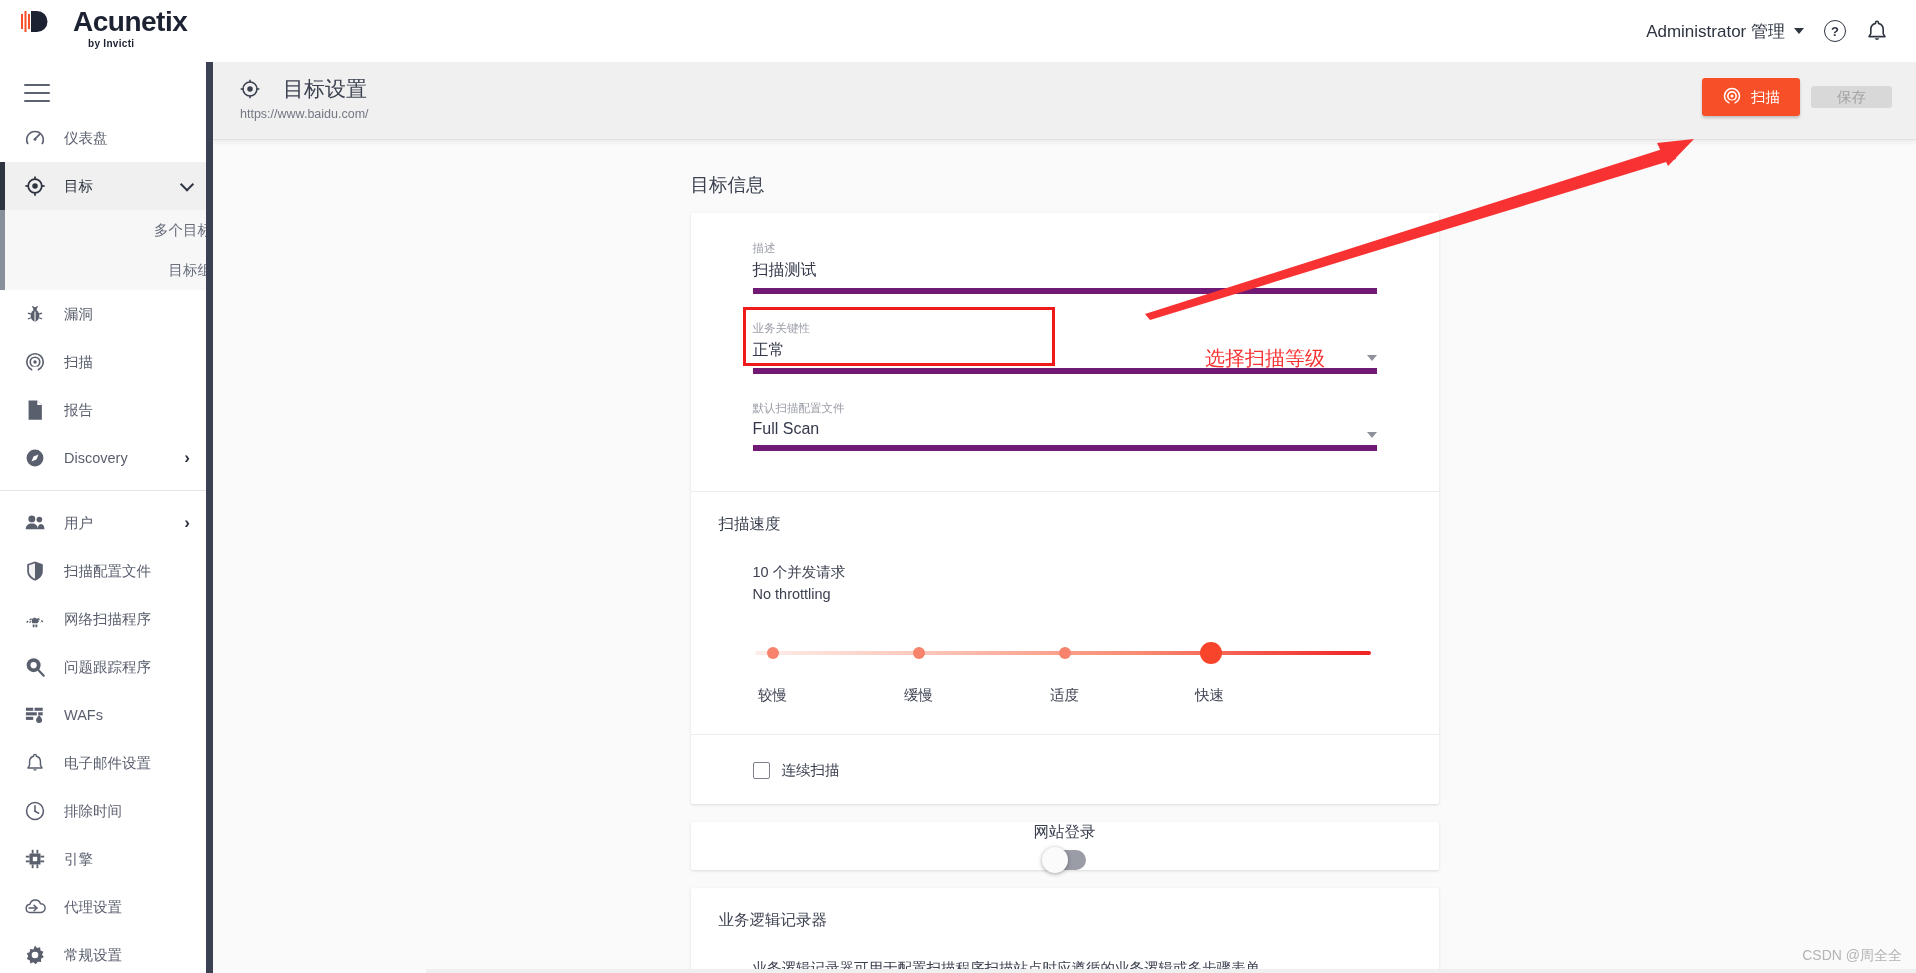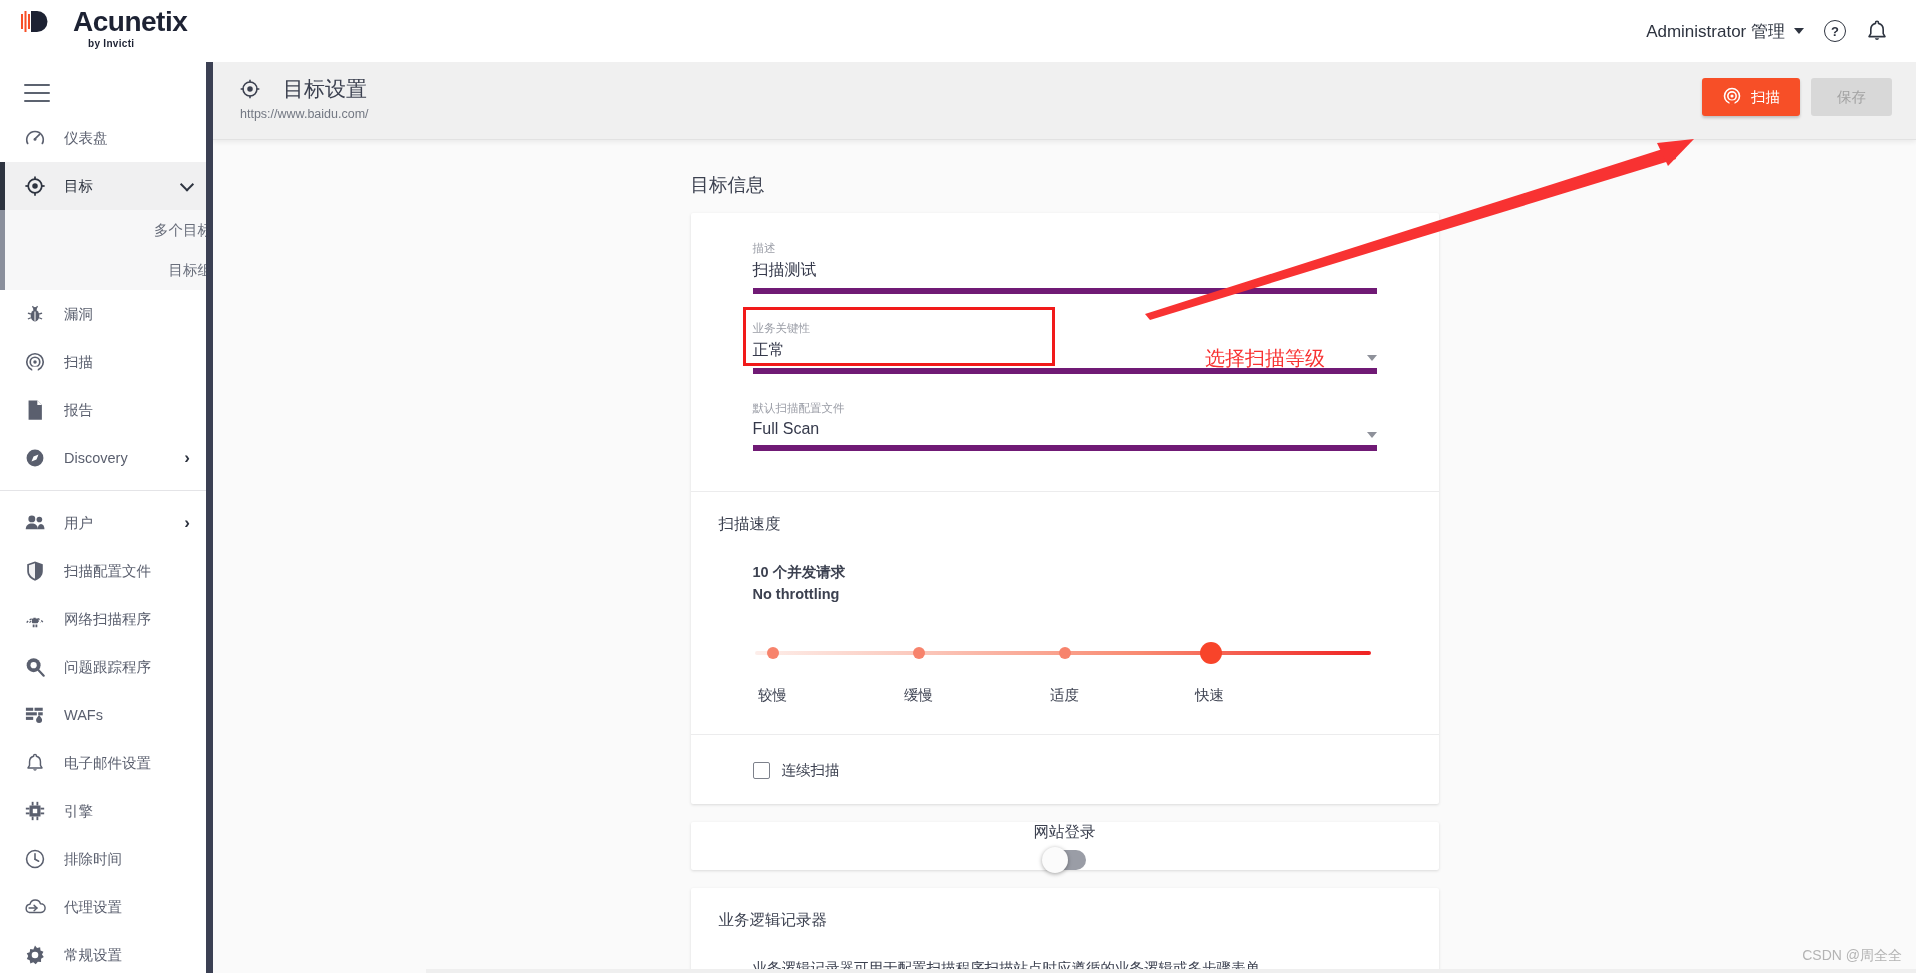--- a/index.html
+++ b/index.html
@@ -168,21 +168,21 @@
   }
   .btn-scan {
     height: 38px; padding: 0 20px;
     background: #f74f27; color: #fff;
     border: none; border-radius: 3px;
     display: flex; align-items: center; gap: 9px;
     font-size: 14.5px; cursor: pointer;
     box-shadow: 0 2px 3px rgba(0,0,0,0.2);
   }
   .btn-save {
-    height: 38px; padding: 0 26px;
+    height: 22px; padding: 0 26px;
     background: #d8d8d8; color: #a2a2a2;
     border: none; border-radius: 3px;
     font-size: 14.5px; cursor: default;
   }
 
   .content-scroll {
     position: relative;
     height: 833px;
     overflow: hidden;
   }
@@ -223,21 +223,21 @@
   .hl-box {
     position: absolute;
     left: -10px; top: -14px;
     width: 312px; height: 59px;
     border: 3px solid #f11a1a;
     pointer-events: none;
   }
 
   .speed-title { font-size: 15.5px; color: #3c4150; padding: 0 0 0 28px; }
   .speed-body { padding: 26px 62px 4px 62px; }
-  .speed-line { font-size: 14.5px; color: #3c4150; line-height: 1.55; font-weight: bold; }
+  .speed-line { font-size: 14.5px; color: #3c4150; line-height: 1.55; }
   .slider-wrap { position: relative; margin: 34px 0 0 0; height: 34px; }
   .slider-track {
     position: absolute; left: 2px; right: 6px; top: 11px; height: 4px;
     border-radius: 2px;
     background: linear-gradient(to right, #fdeeea 0%, #fbc9bd 26%, #f98b72 62%, #ef2222 100%);
   }
   .s-dot {
     position: absolute; top: 7px;
     width: 12px; height: 12px; border-radius: 50%;
     background: #f7836c; cursor: pointer;
@@ -513,44 +513,44 @@
             <path d="M11 2.5 C11.9 2.5 12.5 3.1 12.5 3.9 L12.5 4.6 C15.3 5.3 17 7.6 17 10.6 L17 14.6 L18.7 17.4 L3.3 17.4 L5 14.6 L5 10.6 C5 7.6 6.7 5.3 9.5 4.6 L9.5 3.9 C9.5 3.1 10.1 2.5 11 2.5 Z" fill="none" stroke="currentColor" stroke-width="1.6" stroke-linejoin="round"></path>
             <path d="M8.9 19 A2.2 2.2 0 0 0 13.1 19 Z" fill="currentColor"></path>
           </svg>
       </span>
       <span>电子邮件设置</span>
     </div>
 
     <div class="nav-item">
       <span class="ic">
         <svg width="22" height="22" viewBox="0 0 24 24">
+            <circle cx="12" cy="12" r="9.2" fill="none" stroke="currentColor" stroke-width="1.7"></circle>
+            <line x1="12" y1="6.4" x2="12" y2="12.3" stroke="currentColor" stroke-width="1.7" stroke-linecap="round"></line>
+            <line x1="12" y1="12.3" x2="16" y2="14.4" stroke="currentColor" stroke-width="1.7" stroke-linecap="round"></line>
+          </svg>
+      </span>
+      <span>排除时间</span>
+    </div>
+
+    <div class="nav-item">
+      <span class="ic">
+        <svg width="22" height="22" viewBox="0 0 24 24">
             <rect x="6" y="6" width="12" height="12" fill="currentColor"></rect>
             <rect x="9.6" y="9.6" width="4.8" height="4.8" fill="#fff"></rect>
             <rect x="8.4" y="2" width="2" height="4" fill="currentColor"></rect>
             <rect x="13.6" y="2" width="2" height="4" fill="currentColor"></rect>
             <rect x="8.4" y="18" width="2" height="4" fill="currentColor"></rect>
             <rect x="13.6" y="18" width="2" height="4" fill="currentColor"></rect>
             <rect x="2" y="8.4" width="4" height="2" fill="currentColor"></rect>
             <rect x="2" y="13.6" width="4" height="2" fill="currentColor"></rect>
             <rect x="18" y="8.4" width="4" height="2" fill="currentColor"></rect>
             <rect x="18" y="13.6" width="4" height="2" fill="currentColor"></rect>
           </svg>
       </span>
       <span>引擎</span>
-    </div>
-
-    <div class="nav-item">
-      <span class="ic">
-        <svg width="22" height="22" viewBox="0 0 24 24">
-            <circle cx="12" cy="12" r="9.2" fill="none" stroke="currentColor" stroke-width="1.7"></circle>
-            <line x1="12" y1="6.4" x2="12" y2="12.3" stroke="currentColor" stroke-width="1.7" stroke-linecap="round"></line>
-            <line x1="12" y1="12.3" x2="16" y2="14.4" stroke="currentColor" stroke-width="1.7" stroke-linecap="round"></line>
-          </svg>
-      </span>
-      <span>排除时间</span>
     </div>
 
     <div class="nav-item">
       <span class="ic">
         <svg width="24" height="20" viewBox="0 0 26 22">
             <path d="M7 17 A4.6 4.6 0 0 1 7.5 7.9 A6 6 0 0 1 19 7.4 A4.8 4.8 0 0 1 19.6 17 Z" fill="none" stroke="currentColor" stroke-width="1.6" stroke-linejoin="round"></path>
             <line x1="6.5" y1="12.2" x2="15" y2="12.2" stroke="currentColor" stroke-width="1.6" stroke-linecap="round"></line>
             <polyline points="12,9.2 15.2,12.2 12,15.2" fill="none" stroke="currentColor" stroke-width="1.6" stroke-linecap="round" stroke-linejoin="round"></polyline>
           </svg>
       </span>

